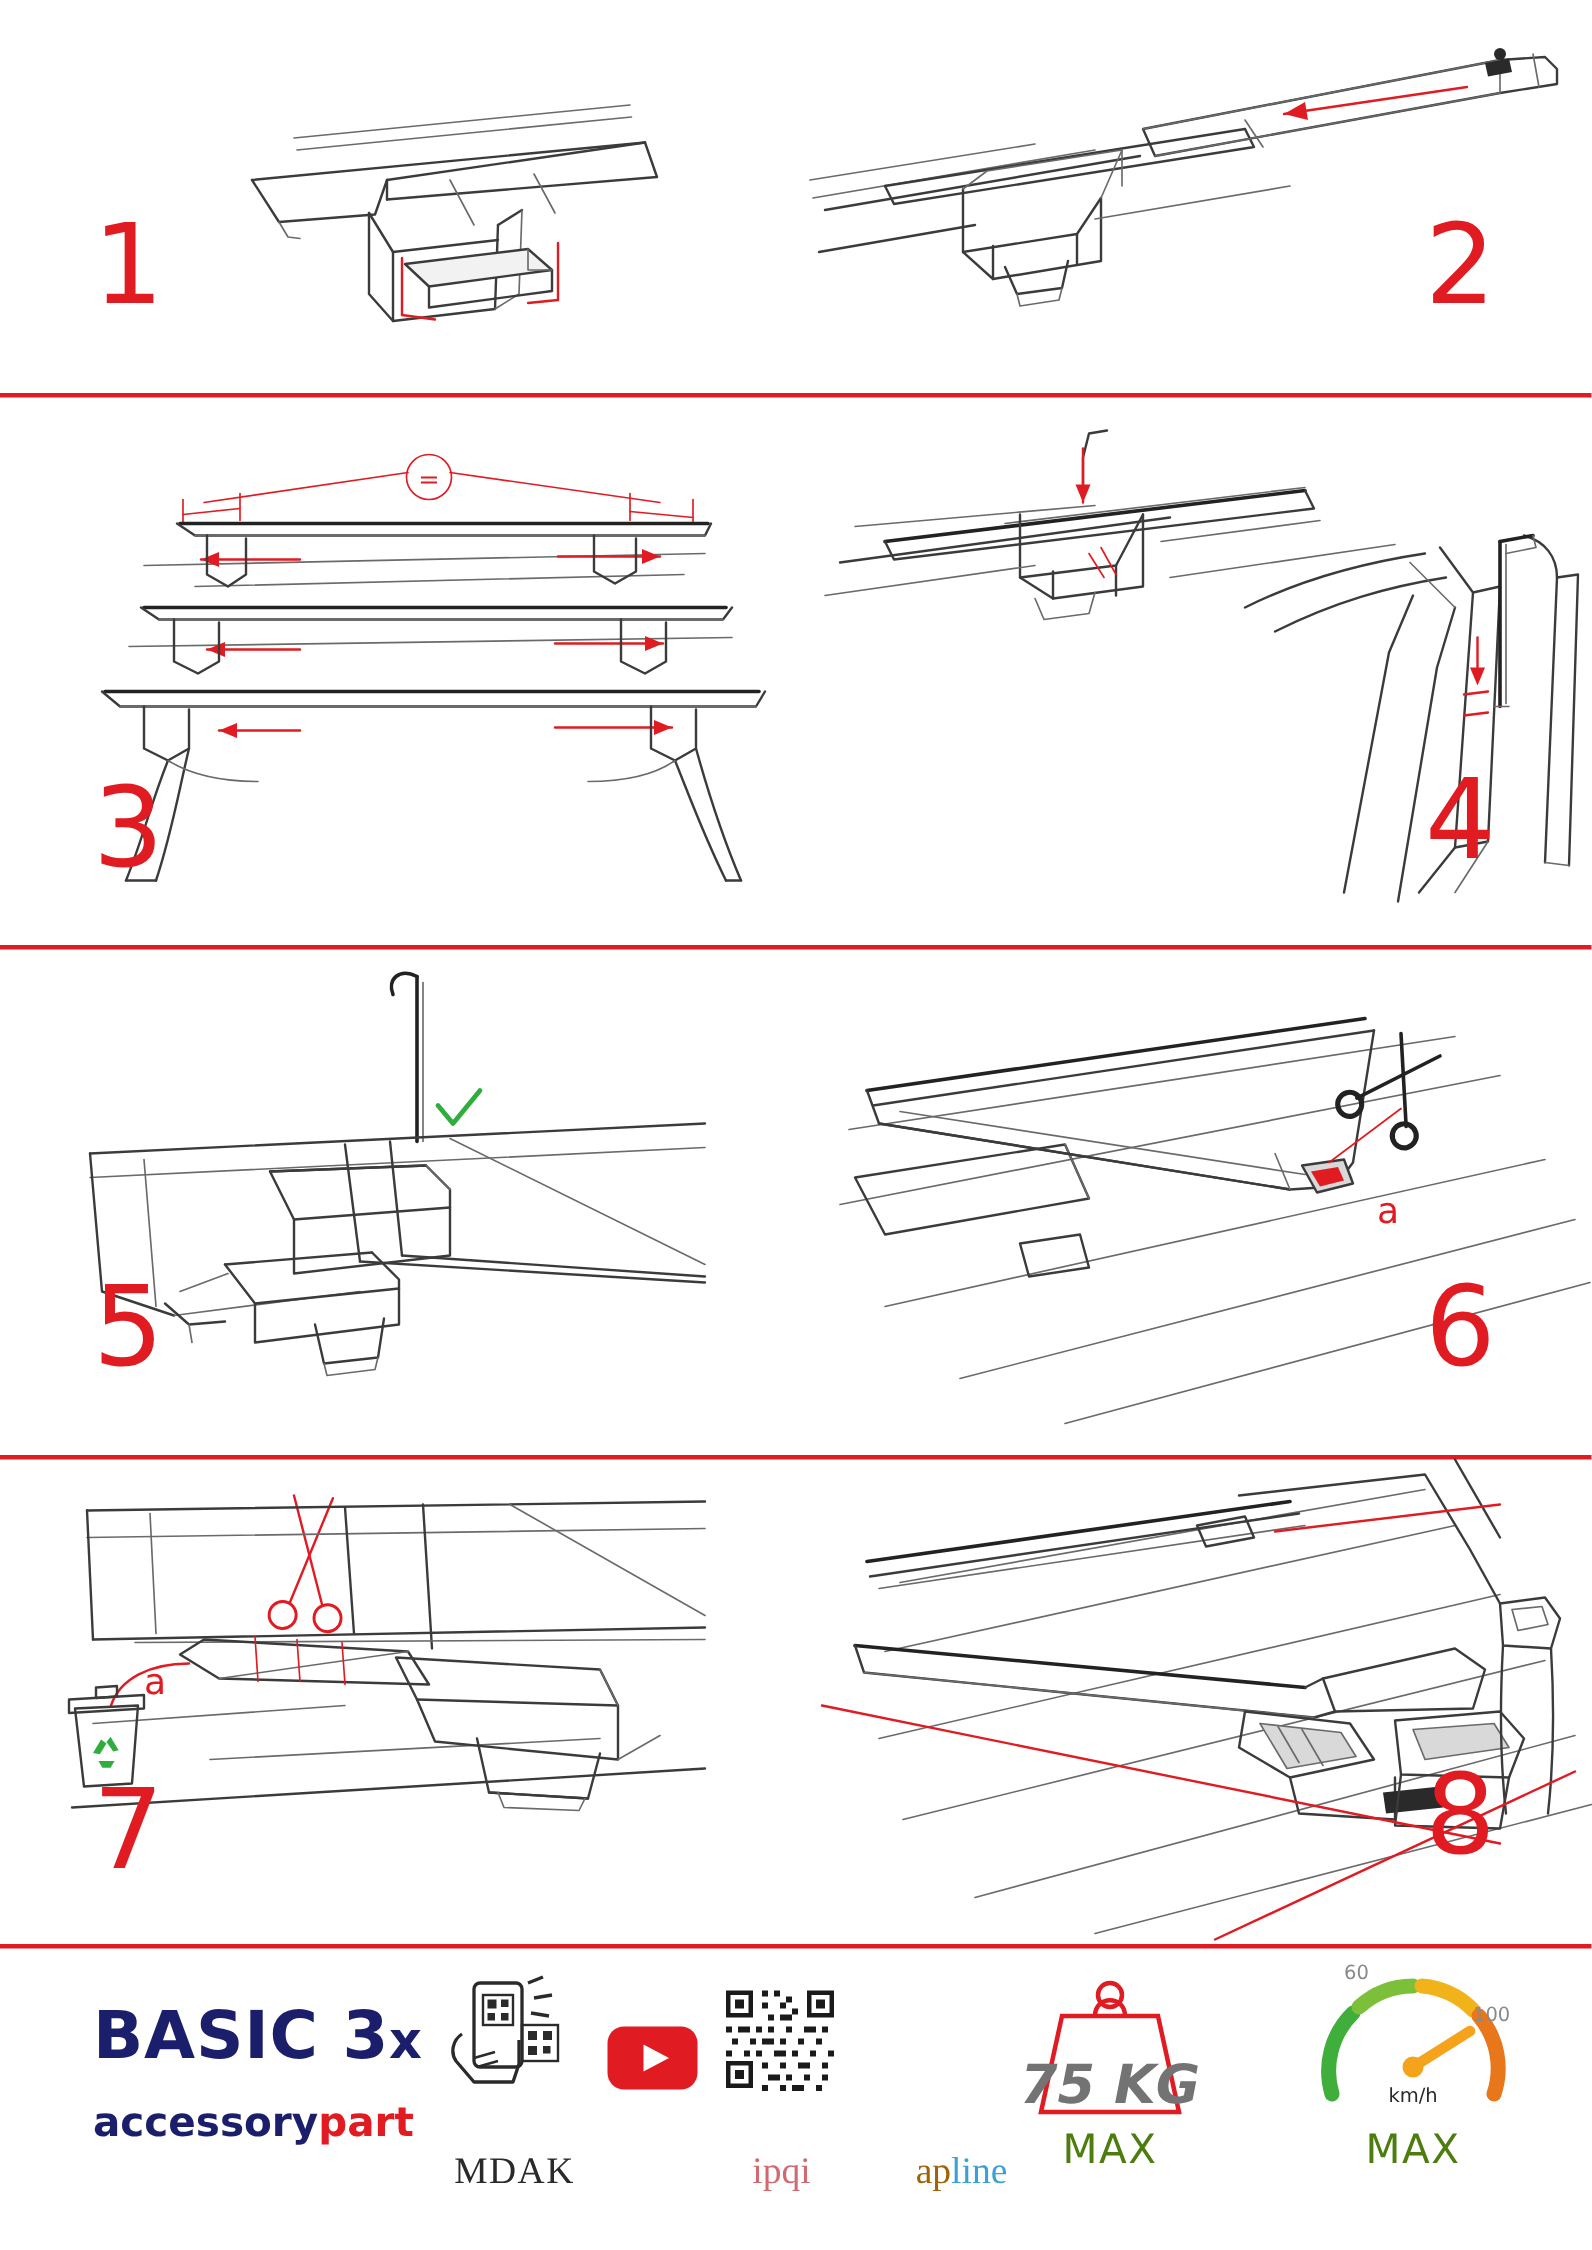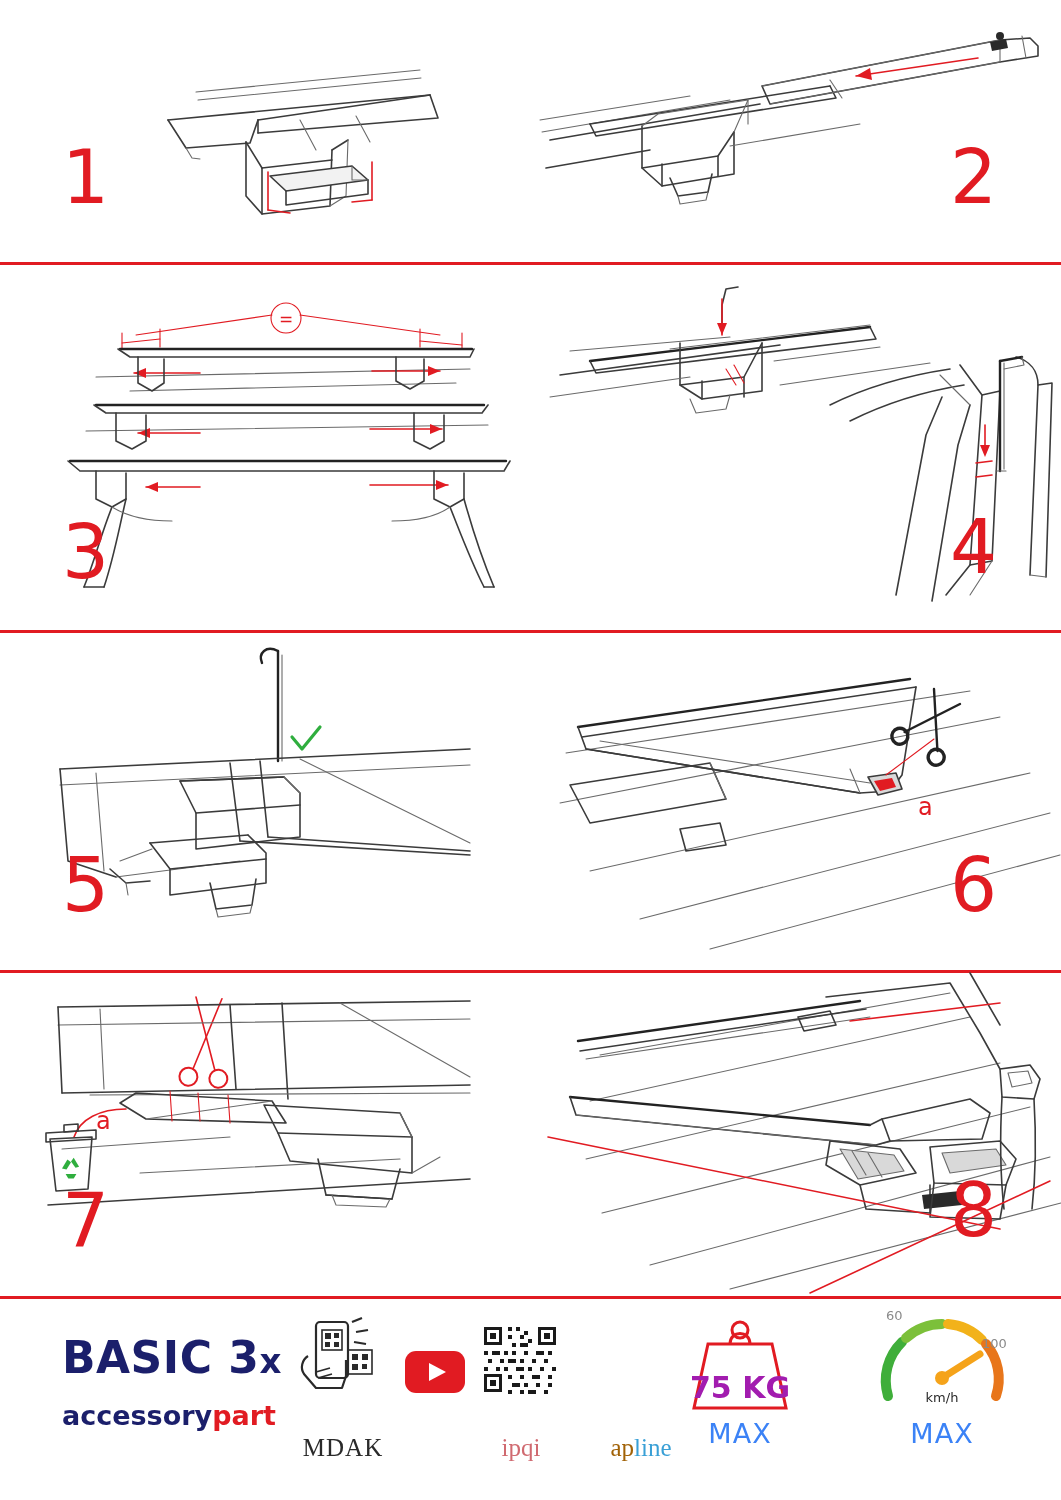--- a/index.html
+++ b/index.html
@@ -121,31 +121,32 @@
   }
   .mdak-cap { color: #2a2a2a; letter-spacing: 1px; }
   .mdak-cap .tri { color: #2a2a2a; }
   .ipqi-cap { color: #d06a70; letter-spacing: 0px; }
   .apline-cap .p1 { color: #a16207; }
   .apline-cap .p2 { color: #3aa0d6; }
 
   .max-cap {
     font-family: "DejaVu Sans", sans-serif;
     font-size: 27px;
-    color: #3b82f6;
+    color: #4d7c0f;
     text-align: center;
     letter-spacing: 1px;
   }
   .weight-txt {
     position: absolute;
     font-family: "DejaVu Sans", sans-serif;
     font-weight: bold;
-    font-size: 30px;
-    color: #a21caf;
+    font-size: 36px;
+    color: #737373;
     white-space: nowrap;
+    font-style: italic;
   }
   .kmh-txt {
     position: absolute;
     font-family: "DejaVu Sans", sans-serif;
     font-size: 13px;
     color: #2a2a2a;
   }
   .gauge-num {
     position: absolute;
     font-family: "DejaVu Sans", sans-serif;
@@ -663,21 +664,21 @@
     <div class="logo-item" style="left:862px;top:8px;width:160px;">
       <div style="height:114px;position:relative;">
         <svg width="160" height="114" viewBox="0 0 160 114">
           <path d="M26 92 A54 54 0 0 1 40 38" fill="none" stroke="#3fae3a" stroke-width="10" stroke-linecap="round"></path>
           <path d="M44 34 A54 54 0 0 1 80 20" fill="none" stroke="#7cc03a" stroke-width="10" stroke-linecap="round"></path>
           <path d="M86 20 A54 54 0 0 1 120 36" fill="none" stroke="#f2b21a" stroke-width="10" stroke-linecap="round"></path>
           <path d="M124 40 A54 54 0 0 1 134 92" fill="none" stroke="#e8761b" stroke-width="10" stroke-linecap="round"></path>
           <circle cx="80" cy="74" r="7" fill="#f5a31a"></circle>
           <path d="M80 74 L118 50" stroke="#f5a31a" stroke-width="7" stroke-linecap="round"></path>
         </svg>
-        <div class="gauge-num" style="left:24px;top:4px;text-align:right;">60</div>
+        <div class="gauge-num" style="left:34px;top:4px;text-align:right;">60</div>
         <div class="gauge-num" style="left:120px;top:32px;">100</div>
         <div class="kmh-txt" style="left:0;top:86px;width:160px;text-align:center;">km/h</div>
       </div>
       <div class="max-cap">MAX</div>
     </div>
 
   </div>
 </div>
 
 </body></html>

